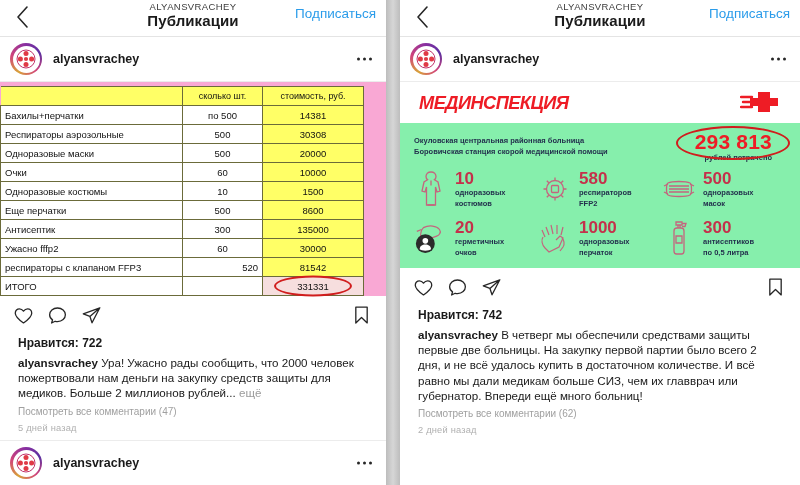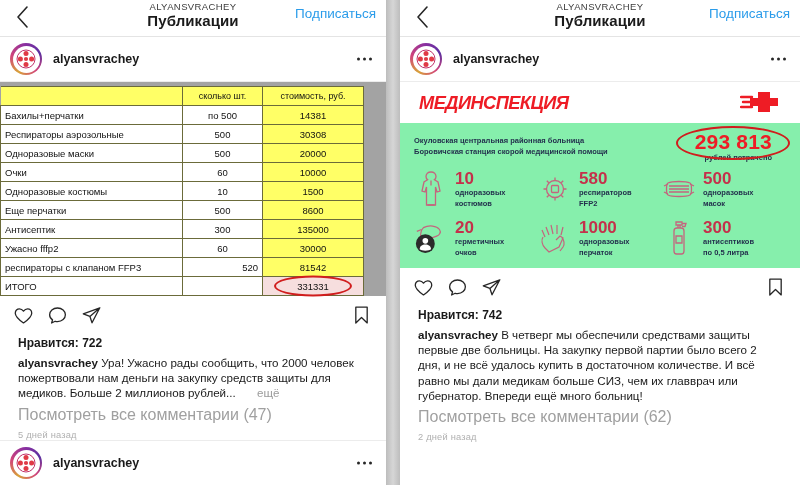--- a/index.html
+++ b/index.html
@@ -29,21 +29,21 @@
   .avatar{width:32px;height:32px;border-radius:50%;flex:0 0 auto;position:relative;
           background:conic-gradient(from 210deg,#d8a23a,#d1447a,#8b2fa0,#5a2fa0,#d1447a,#d8a23a);
           display:flex;align-items:center;justify-content:center;}
   .avatar .inner{width:27px;height:27px;border-radius:50%;background:#fff;display:flex;align-items:center;justify-content:center;}
   .avatar svg{display:block;}
   .post-user{margin-left:11px;font-size:12.5px;font-weight:bold;color:#1a1a1a;}
   .dots{position:absolute;right:14px;top:50%;transform:translateY(-50%);display:flex;gap:3px;cursor:pointer;}
   .dots i{width:3px;height:3px;border-radius:50%;background:#262626;display:block;}
 
   
-  .media-left{padding:4px 0 0 0;background:#a3a3a3;}
+  .media-left{padding:4px 0 0 0;background:#f9a8d4;}
   table.spend{border-collapse:collapse;width:363px;margin:0;table-layout:fixed;font-size:9.5px;color:#111;}
   table.spend col.c0{width:182px;}
   table.spend col.c1{width:80px;}
   table.spend col.c2{width:101px;}
   table.spend td,table.spend th{border:1px solid #6b6b3a;padding:2px 4px;height:14px;font-weight:normal;}
   table.spend thead th{background:#ffff66;text-align:center;font-size:9px;}
   table.spend thead th.blank{background:#ffff66;border-left:none;}
   table.spend tbody td.nm{text-align:left;background:#ffffff;}
   table.spend tbody td.qty{text-align:center;background:#ffffff;}
   table.spend tbody td.qty.r{text-align:right;}
@@ -75,22 +75,22 @@
   
   .actions{display:flex;align-items:center;padding:9px 13px 2px 13px;position:relative;}
   .actions .ic{margin-right:13px;cursor:pointer;}
   .actions .save{position:absolute;right:15px;top:9px;cursor:pointer;}
 
   
   .cap{padding:0 18px;}
   .likes{font-size:12px;font-weight:bold;color:#1a1a1a;margin:4px 0 5px 0;}
   .captext{font-size:11.6px;line-height:15.2px;color:#1a1a1a;}
   .captext b{font-weight:bold;}
-  .more{color:#9b9b9b;margin-left:18px;}
-  .comments{font-size:16px;color:#a0a0a0;margin-top:5px;cursor:pointer;}
+  .more{color:#9b9b9b;}
+  .comments{font-size:10px;color:#a0a0a0;margin-top:5px;cursor:pointer;}
   .time{font-size:9.3px;color:#b0b0b0;margin-top:6px;letter-spacing:.2px;}
 
   
   .stub{position:absolute;left:0;right:0;bottom:0;height:44px;border-top:1px solid #ececec;
         display:flex;align-items:center;padding:0 10px;background:#fff;}
 </style>
 </head>
 <body>
 
 <div class="screens">

